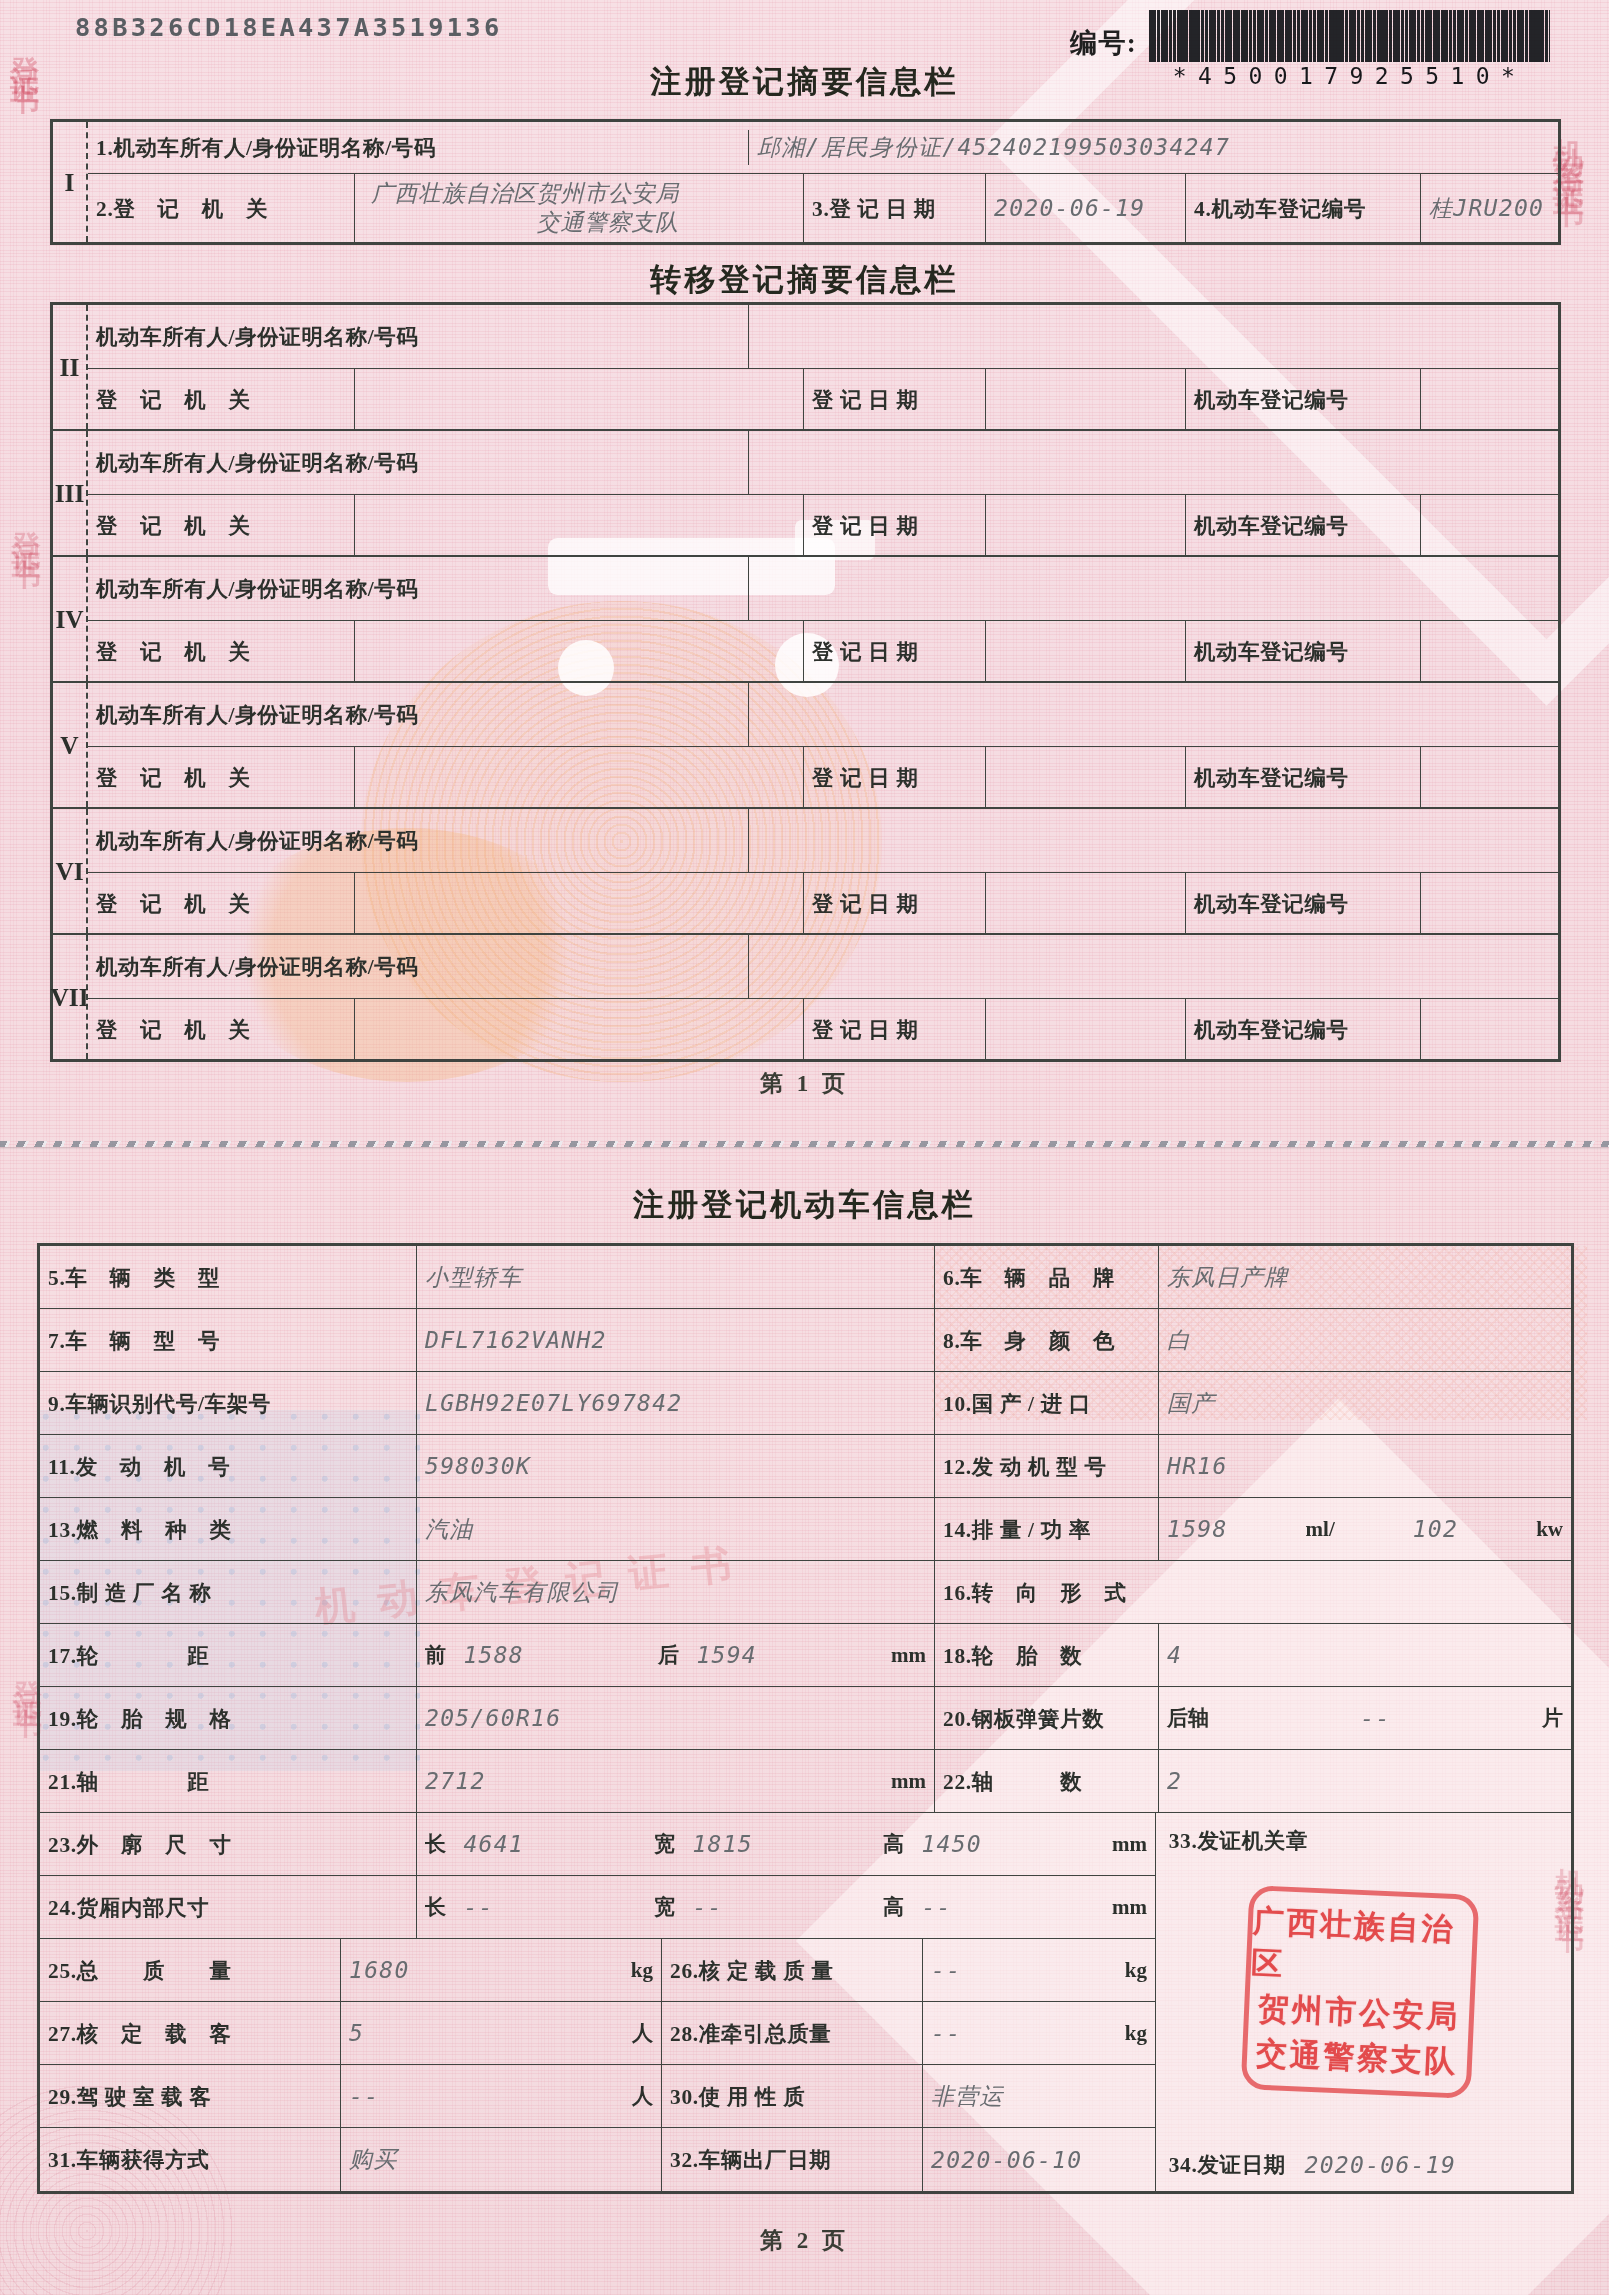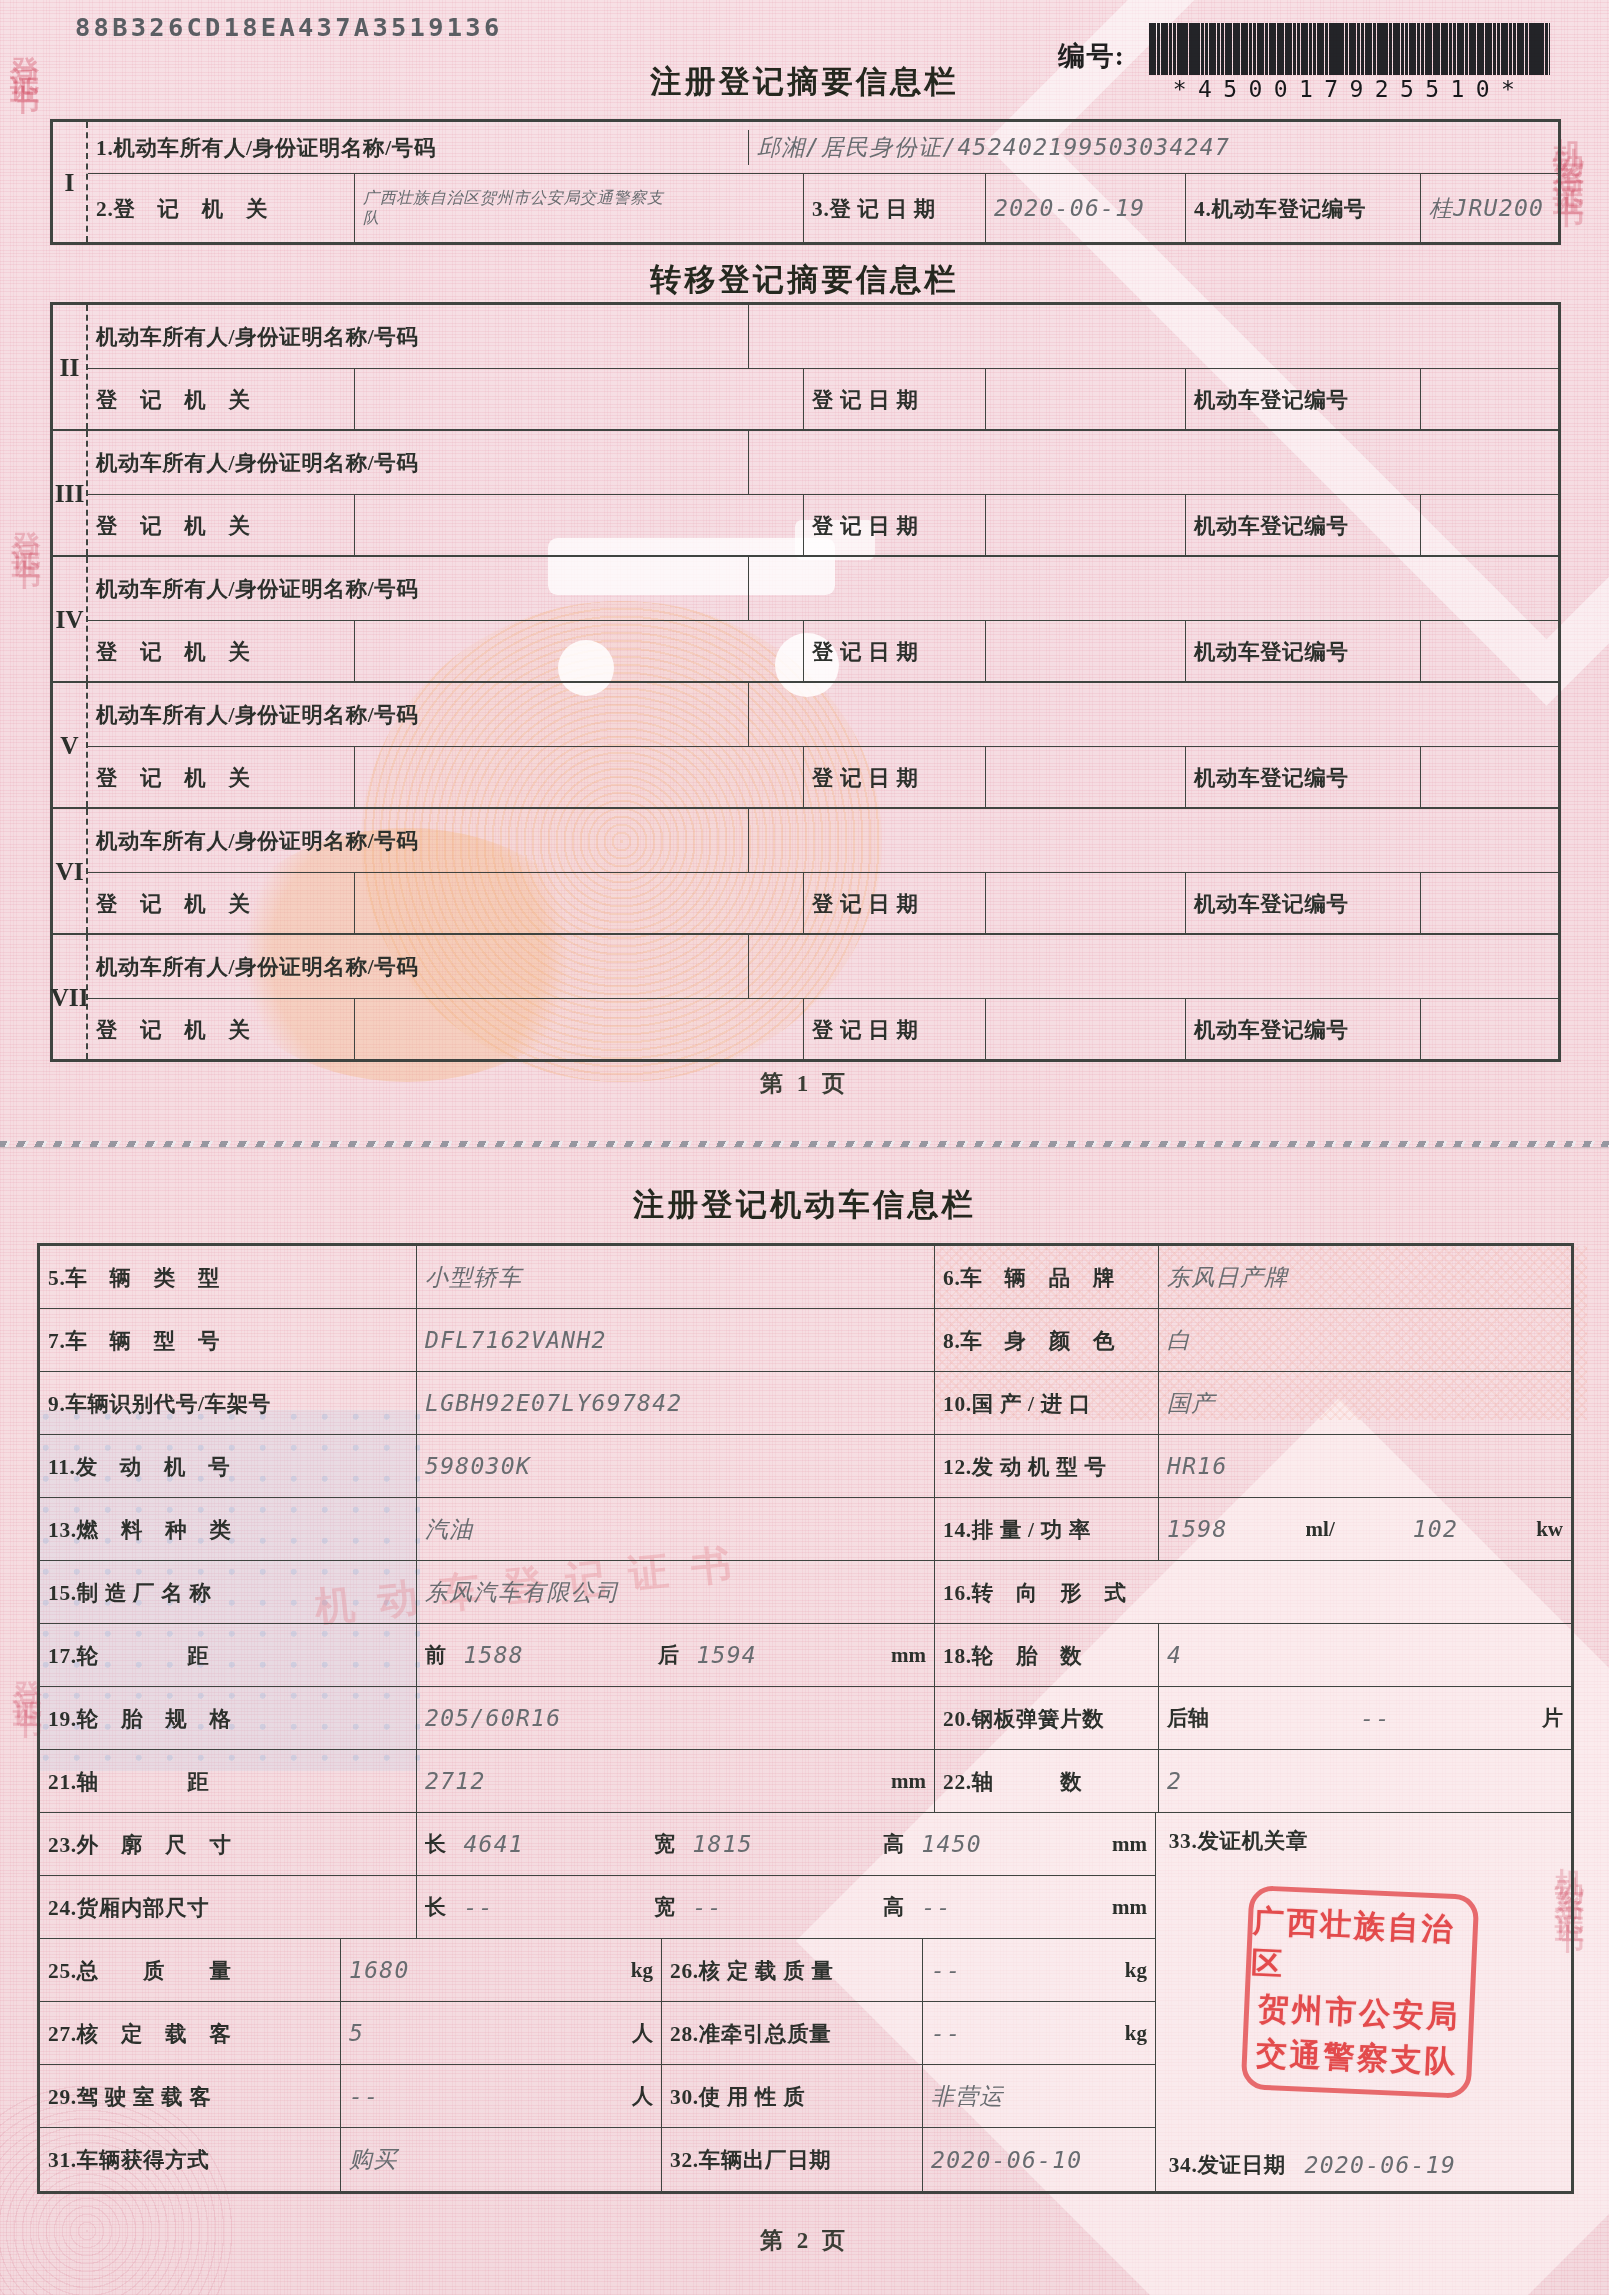--- a/index.html
+++ b/index.html
@@ -33,21 +33,21 @@
   .pink-mesh{left:932px;top:1246px;width:655px;height:174px;opacity:.5;
       background:repeating-linear-gradient(45deg, rgba(240,160,140,.30) 0 2px, transparent 2px 6.7px),
                  repeating-linear-gradient(-45deg, rgba(240,160,140,.30) 0 2px, transparent 2px 6.7px);}
   .spiral-bl{left:-60px;top:2084px;width:294px;height:294px;border-radius:50%;opacity:.55;
       background:repeating-radial-gradient(circle, rgba(214,124,146,.30) 0 1.3px, transparent 1.3px 8px);}
   .wm{position:absolute;pointer-events:none;color:rgba(205,60,85,.28);font-weight:700;}
   .wm.vert{writing-mode:vertical-rl;letter-spacing:9.4px;}
 
   .serial{position:absolute;left:75px;top:12px;font-family:"DejaVu Sans Mono",monospace;
       font-size:25.4px;letter-spacing:3.3px;color:#5a5e63;font-weight:600;}
-  .barcode-block{position:absolute;right:59px;top:23px;display:flex;align-items:flex-start;gap:24px;}
+  .barcode-block{position:absolute;right:59px;top:10px;display:flex;align-items:flex-start;gap:12px;}
   .bc-label{font-size:27px;font-weight:700;color:#202020;margin-top:14.7px;letter-spacing:1.3px;}
   .bc{display:flex;flex-direction:column;align-items:center;}
   .bars{width:401px;height:52px;opacity:.93;
       background-image:
         repeating-linear-gradient(90deg,#14161a 0 2.7px,transparent 2.7px 4px),
         repeating-linear-gradient(90deg,#14161a 0 1.3px,transparent 1.3px 8.7px),
         repeating-linear-gradient(90deg,#14161a 0 4px,transparent 4px 15.4px);}
   .bc-num{font-family:"DejaVu Sans Mono",monospace;font-size:23px;letter-spacing:11.4px;color:#17181b;margin-top:1.3px;}
 
   .sec-title{position:absolute;left:0;width:100%;text-align:center;font-size:31px;font-weight:700;
@@ -75,21 +75,21 @@
       align-items:center;justify-content:center;font-size:25.4px;font-weight:600;color:#2c302c;}
   .sec-rows{flex:1;min-width:0;}
   .rowA{height:64px;}
   .rowB{height:60px;}
   .t1 .rowA{height:52px;align-items:center;}
   .t1 .rowB{height:68px;}
   .w-owner{width:661px;}
   .w-b1{width:267px;}.w-b2{width:449px;}.w-b3{width:182px;}.w-b4{width:200px;}.w-b5{width:235px;}
   .flex1{flex:1;min-width:0;}
   .auth-cell{padding-right:124px;}
-  .auth-cell .val{font-size:16px;letter-spacing:0.7px;}
+  .auth-cell .val{font-size:23px;letter-spacing:0.7px;text-align:right;}
 
   .stitch{position:absolute;left:0;top:1141px;width:100%;height:6px;opacity:.85;
       background:repeating-linear-gradient(115deg, rgba(122,132,142,.9) 0 6.7px, rgba(235,238,242,.95) 6.7px 9.4px, rgba(160,170,180,0) 9.4px 16.7px);
       box-shadow:0 1.3px 2px rgba(120,120,130,.35);}
 
   
   .t3{left:37px;top:1243px;width:1537px;}
   .t3-row{display:flex;box-sizing:border-box;height:63px;border-bottom:1.3px solid #3f4440;}
   .t3-row.lastrow{border-bottom:none;}
   .t3-row.short{width:1116px;}

